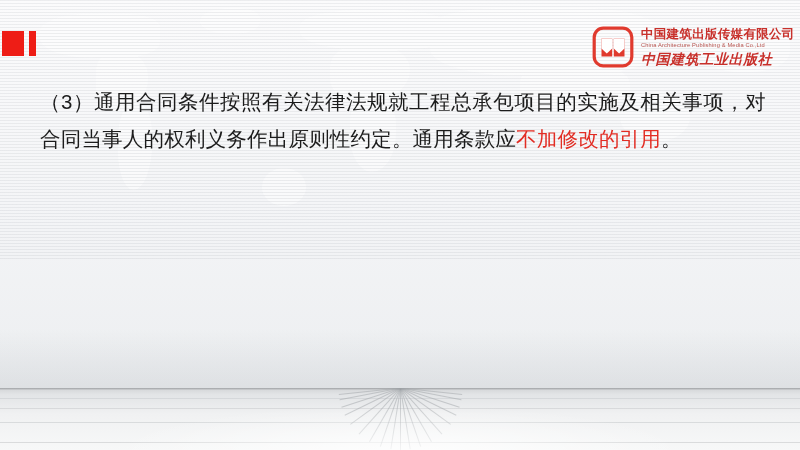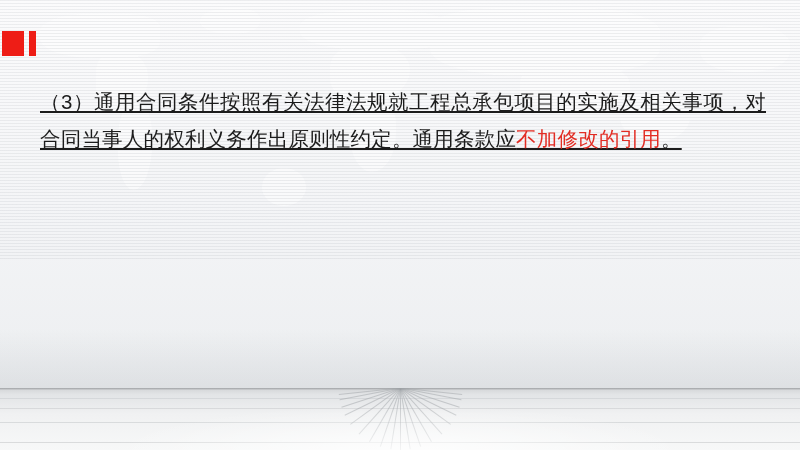--- a/index.html
+++ b/index.html
@@ -105,21 +105,20 @@
     position: absolute;
     left: 40px;
     top: 83px;
     width: 726px;
     font-size: 20.5px;
     line-height: 37px;
     color: #1c1c1c;
     letter-spacing: 0.2px;
     text-align: justify;
     text-justify: inter-character;
-    text-decoration: underline;
   }
   .para { margin: 0; }
   .para + .para { margin-top: 9px; }
   .em-red { color: #e22d24; }
 
   
   .floor {
     position: absolute;
     left: 0;
     top: 388px;
@@ -186,20 +185,35 @@
     <div class="continent" style="left:520px; top:62px;  width:110px; height:50px; border-radius:40% 45% 50% 45%;"></div>
     <div class="continent" style="left:620px; top:92px;  width:70px;  height:50px; border-radius:45% 45% 50% 50%;"></div>
     <div class="continent" style="left:700px; top:26px;  width:90px;  height:46px; border-radius:40% 40% 45% 45%;"></div>
     <div class="continent" style="left:262px; top:168px; width:44px;  height:38px; border-radius:50%;"></div>
     <div class="map-stripes"></div>
   </div>
 
   <div class="red-block wide"></div>
   <div class="red-block thin"></div>
 
+  <div class="logo">
+    <svg class="logo-mark" viewBox="0 0 42 42">
+      <rect x="2.2" y="2.2" width="37.6" height="37.6" rx="9" ry="9" fill="none" stroke="#e03a2e" stroke-width="3.2"></rect>
+      <path d="M9.5 12.5 L20.2 12.5 L20.2 30.5 L9.5 30.5 Z" fill="#e03a2e"></path>
+      <path d="M21.8 12.5 L32.5 12.5 L32.5 30.5 L21.8 30.5 Z" fill="#e03a2e"></path>
+      <path d="M9.5 12.5 L20.2 12.5 L20.2 22.5 L14.8 27.5 L9.5 22.5 Z" fill="#ffffff"></path>
+      <path d="M21.8 12.5 L32.5 12.5 L32.5 22.5 L27.1 27.5 L21.8 22.5 Z" fill="#ffffff"></path>
+      <path d="M9.5 14.2 L20.2 14.2 L20.2 21.6 L14.8 26.2 L9.5 21.6 Z" fill="#e8554a" opacity="0.0"></path>
+    </svg>
+    <div class="logo-text">
+      <div class="logo-cn-top">中国建筑出版传媒有限公司</div>
+      <div class="logo-en">China Architecture Publishing &amp; Media Co.,Ltd</div>
+      <div class="logo-cn-bottom">中国建筑工业出版社</div>
+    </div>
+  </div>
 
   <div class="body-text">
 
     <p class="para">
       <span>（3）通用合同条件按照有关法律法规就工程总承包项目的实施及相关事项，对合同当事人的权利义务作出原则性约定。通用条款应</span><span class="em-red">不加修改的引用</span><span>。</span>
     </p>
 
 
   </div>
 

